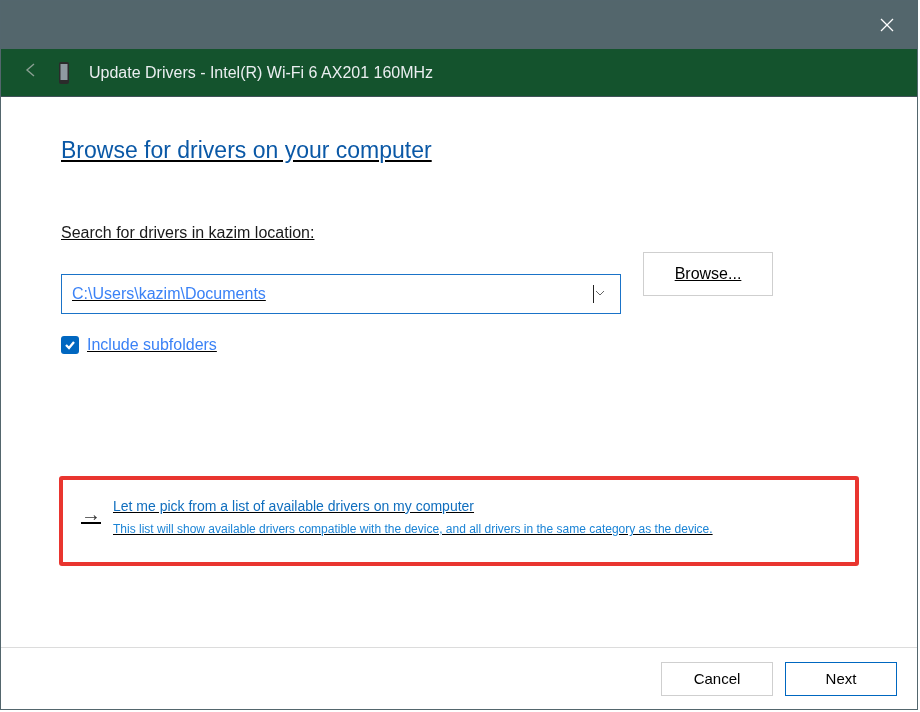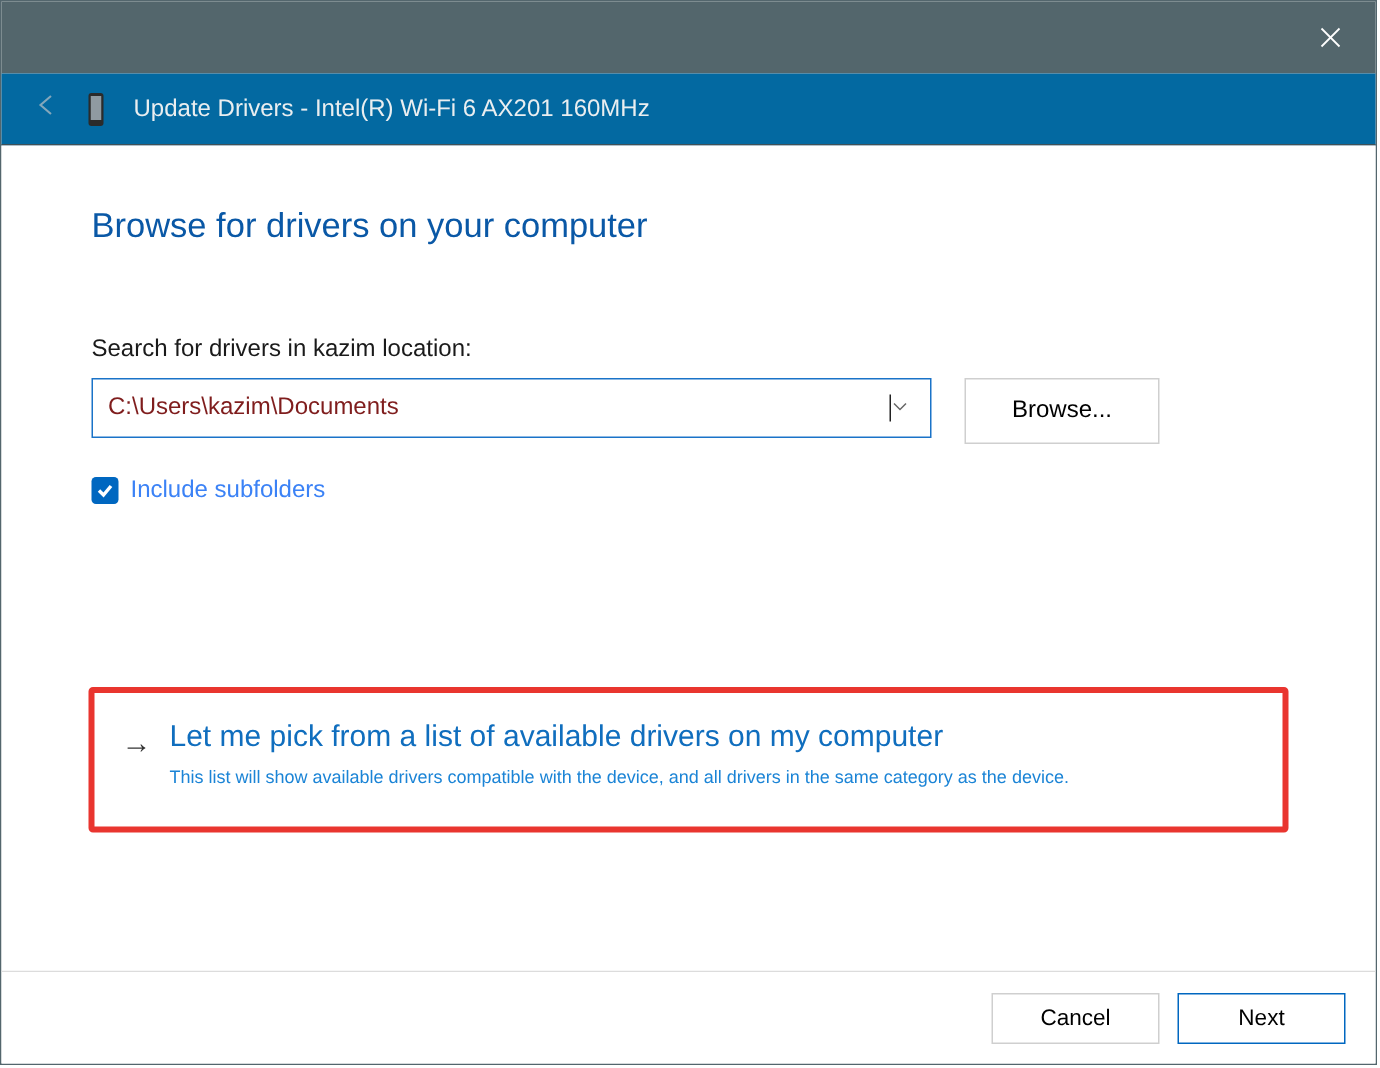--- a/index.html
+++ b/index.html
@@ -25,51 +25,53 @@
     justify-content: flex-end;
     padding-right: 8px;
   }
   .close-btn {
     width: 45px; height: 40px;
     display:flex; align-items:center; justify-content:center;
     color:#fff;
   }
   .close-btn svg { stroke:#fff; stroke-width:1.2; }
   .subheader {
-    background:#0369a1;
+    background:#14532d;
     color:#e6e6e6;
     height:48px;
     display:flex;
     align-items:center;
     padding-left:22px;
     gap:18px;
     border-bottom:1px solid #3f5158;
   }
   .back-arrow { color:#c8c8c8; font-size:18px; opacity:.65; }
   .device-icon { display:flex; align-items:center; }
   .subheader-title { font-size:16px; color:#eaeef0; }
   .content {
     flex:1;
     background:#fff;
     padding: 40px 48px 0 60px;
     position:relative;
+    text-decoration:underline;
   }
   .main-heading { color:#0a58a6; font-size:23px; font-weight:400; margin-bottom:60px; }
   .field-label { font-size:16px; color:#1a1a1a; margin-bottom:10px; }
   .path-row { display:flex; gap:22px; align-items:flex-start; }
   .combo {
     flex:0 0 560px;
     height:40px;
     border:1px solid #1a73c8;
     display:flex;
     align-items:center;
     padding:0 10px;
     font-size:16px;
-    color:#7f1d1d;
+    color:#3b82f6;
     position:relative;
+    margin-top:22px;
   }
   .combo .value { flex:1; }
   .combo .caret { color:#666; font-size:11px; padding-right:4px; }
   .caret-svg { width:12px; height:12px; }
   .browse-btn {
     width:130px;
     height:44px;
     border:1px solid #cfcfcf;
     background:#fff;
     font-size:16px;
@@ -90,21 +92,21 @@
     margin-top:122px;
     border:4px solid #e9352f;
     border-radius:3px;
     padding:18px 18px 22px 18px;
     width:800px;
     margin-left:-2px;
   }
   .option-row { display:flex; gap:12px; align-items:flex-start; }
   .option-arrow { color:#333; font-size:20px; line-height:28px; padding-top:2px; }
   .option-body { flex:1; }
-  .option-title { color:#106ebe; font-size:20px; font-weight:400; margin-bottom:4px; }
+  .option-title { color:#106ebe; font-size:14px; font-weight:400; margin-bottom:4px; }
   .option-desc { color:#1b84d6; font-size:12px; line-height:22px; }
   .footer {
     height:62px;
     border-top:1px solid #dcdcdc;
     background:#fff;
     display:flex;
     align-items:center;
     justify-content:flex-end;
     padding-right:20px;
     gap:12px;

